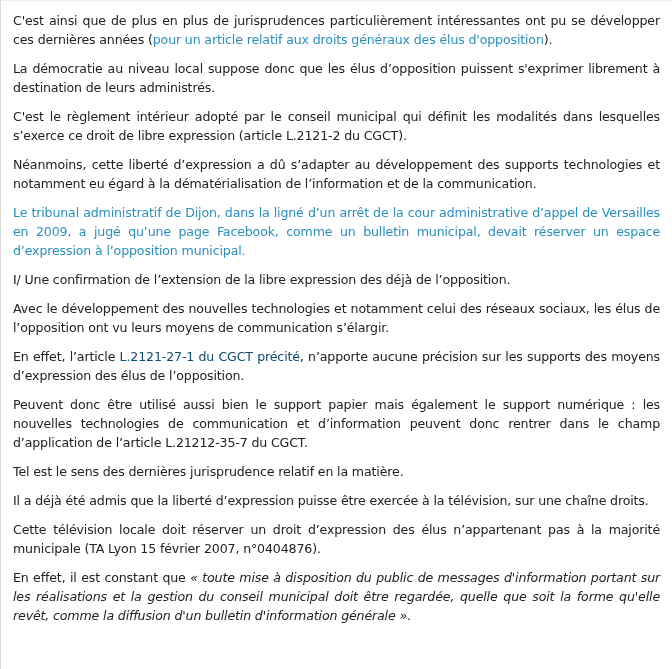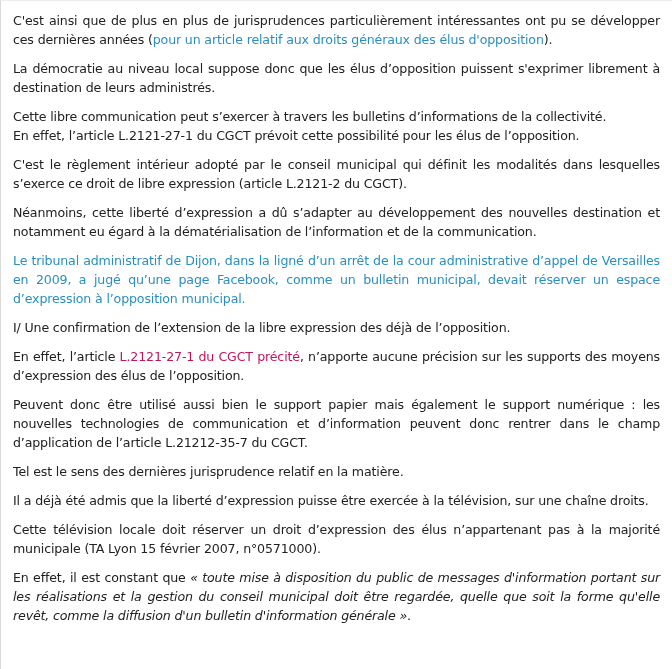--- a/index.html
+++ b/index.html
@@ -24,36 +24,36 @@
 </style>
 </head>
 <body>
 
 <div class="page" style="color: rgb(34, 34, 34);">
 
   <p class="j"><span>C'est ainsi que de plus en plus de jurisprudences particulièrement intéressantes ont pu se développer ces dernières années (</span><a href="#" style="color: rgb(42, 143, 189);">pour un article relatif aux droits généraux des élus d'opposition</a><span>).</span></p>
 
   <p class="j">La démocratie au niveau local suppose donc que les élus d’opposition puissent s'exprimer librement à destination de leurs administrés.</p>
 
-  <p><span>Cette libre communication peut s’exercer à travers les bulletins d’informations de la collectivité.</span><br><span>En effet, l’article L.2121-27-1 du CGCT prévoit cette possibilité pour les élus de l’opposition.</span></p>
 
   <p class="j">C'est le règlement intérieur adopté par le conseil municipal qui définit les modalités dans lesquelles s’exerce ce droit de libre expression (article L.2121-2 du CGCT).</p>
 
-  <p class="j">Néanmoins, cette liberté d’expression a dû s’adapter au développement des nouvelles destination et notamment eu égard à la dématérialisation de l’information et de la communication.</p>
+  <p class="j">Néanmoins, cette liberté d’expression a dû s’adapter au développement des supports technologies et notamment eu égard à la dématérialisation de l’information et de la communication.</p>
 
   <p class="j"><a href="#" style="color: rgb(42, 143, 189);">Le tribunal administratif de Dijon, dans la ligné d’un arrêt de la cour administrative d’appel de Versailles en 2009, a jugé qu’une page Facebook, comme un bulletin municipal, devait réserver un espace d’expression à l’opposition municipal.</a></p>
 
   <p>I/ Une confirmation de l’extension de la libre expression des déjà de l’opposition.</p>
 
+  <p class="j">Avec le développement des nouvelles technologies et notamment celui des réseaux sociaux, les élus de l’opposition ont vu leurs moyens de communication s’élargir.</p>
 
-  <p class="j"><span>En effet, l’article </span><a href="#" style="color: #be185d;">L.2121-27-1 du CGCT précité</a><span>, n’apporte aucune précision sur les supports des moyens d’expression des élus de l’opposition.</span></p>
+  <p class="j"><span>En effet, l’article </span><a href="#" style="color: #0c4a6e;">L.2121-27-1 du CGCT précité</a><span>, n’apporte aucune précision sur les supports des moyens d’expression des élus de l’opposition.</span></p>
 
   <p class="j">Peuvent donc être utilisé aussi bien le support papier mais également le support numérique : les nouvelles technologies de communication et d’information peuvent donc rentrer dans le champ d’application de l’article L.21212-35-7 du CGCT.</p>
 
   <p>Tel est le sens des dernières jurisprudence relatif en la matière.</p>
 
   <p>Il a déjà été admis que la liberté d’expression puisse être exercée à la télévision, sur une chaîne droits.</p>
 
-  <p class="j">Cette télévision locale doit réserver un droit d’expression des élus n’appartenant pas à la majorité municipale (TA Lyon 15 février 2007, n°0571000).</p>
+  <p class="j">Cette télévision locale doit réserver un droit d’expression des élus n’appartenant pas à la majorité municipale (TA Lyon 15 février 2007, n°0404876).</p>
 
   <p class="j"><span>En effet, il est constant que </span><em>« toute mise à disposition du public de messages d'information portant sur les réalisations et la gestion du conseil municipal doit être regardée, quelle que soit la forme qu'elle revêt, comme la diffusion d'un bulletin d'information générale »</em><span>.</span></p>
 
 </div>
 
 </body></html>

